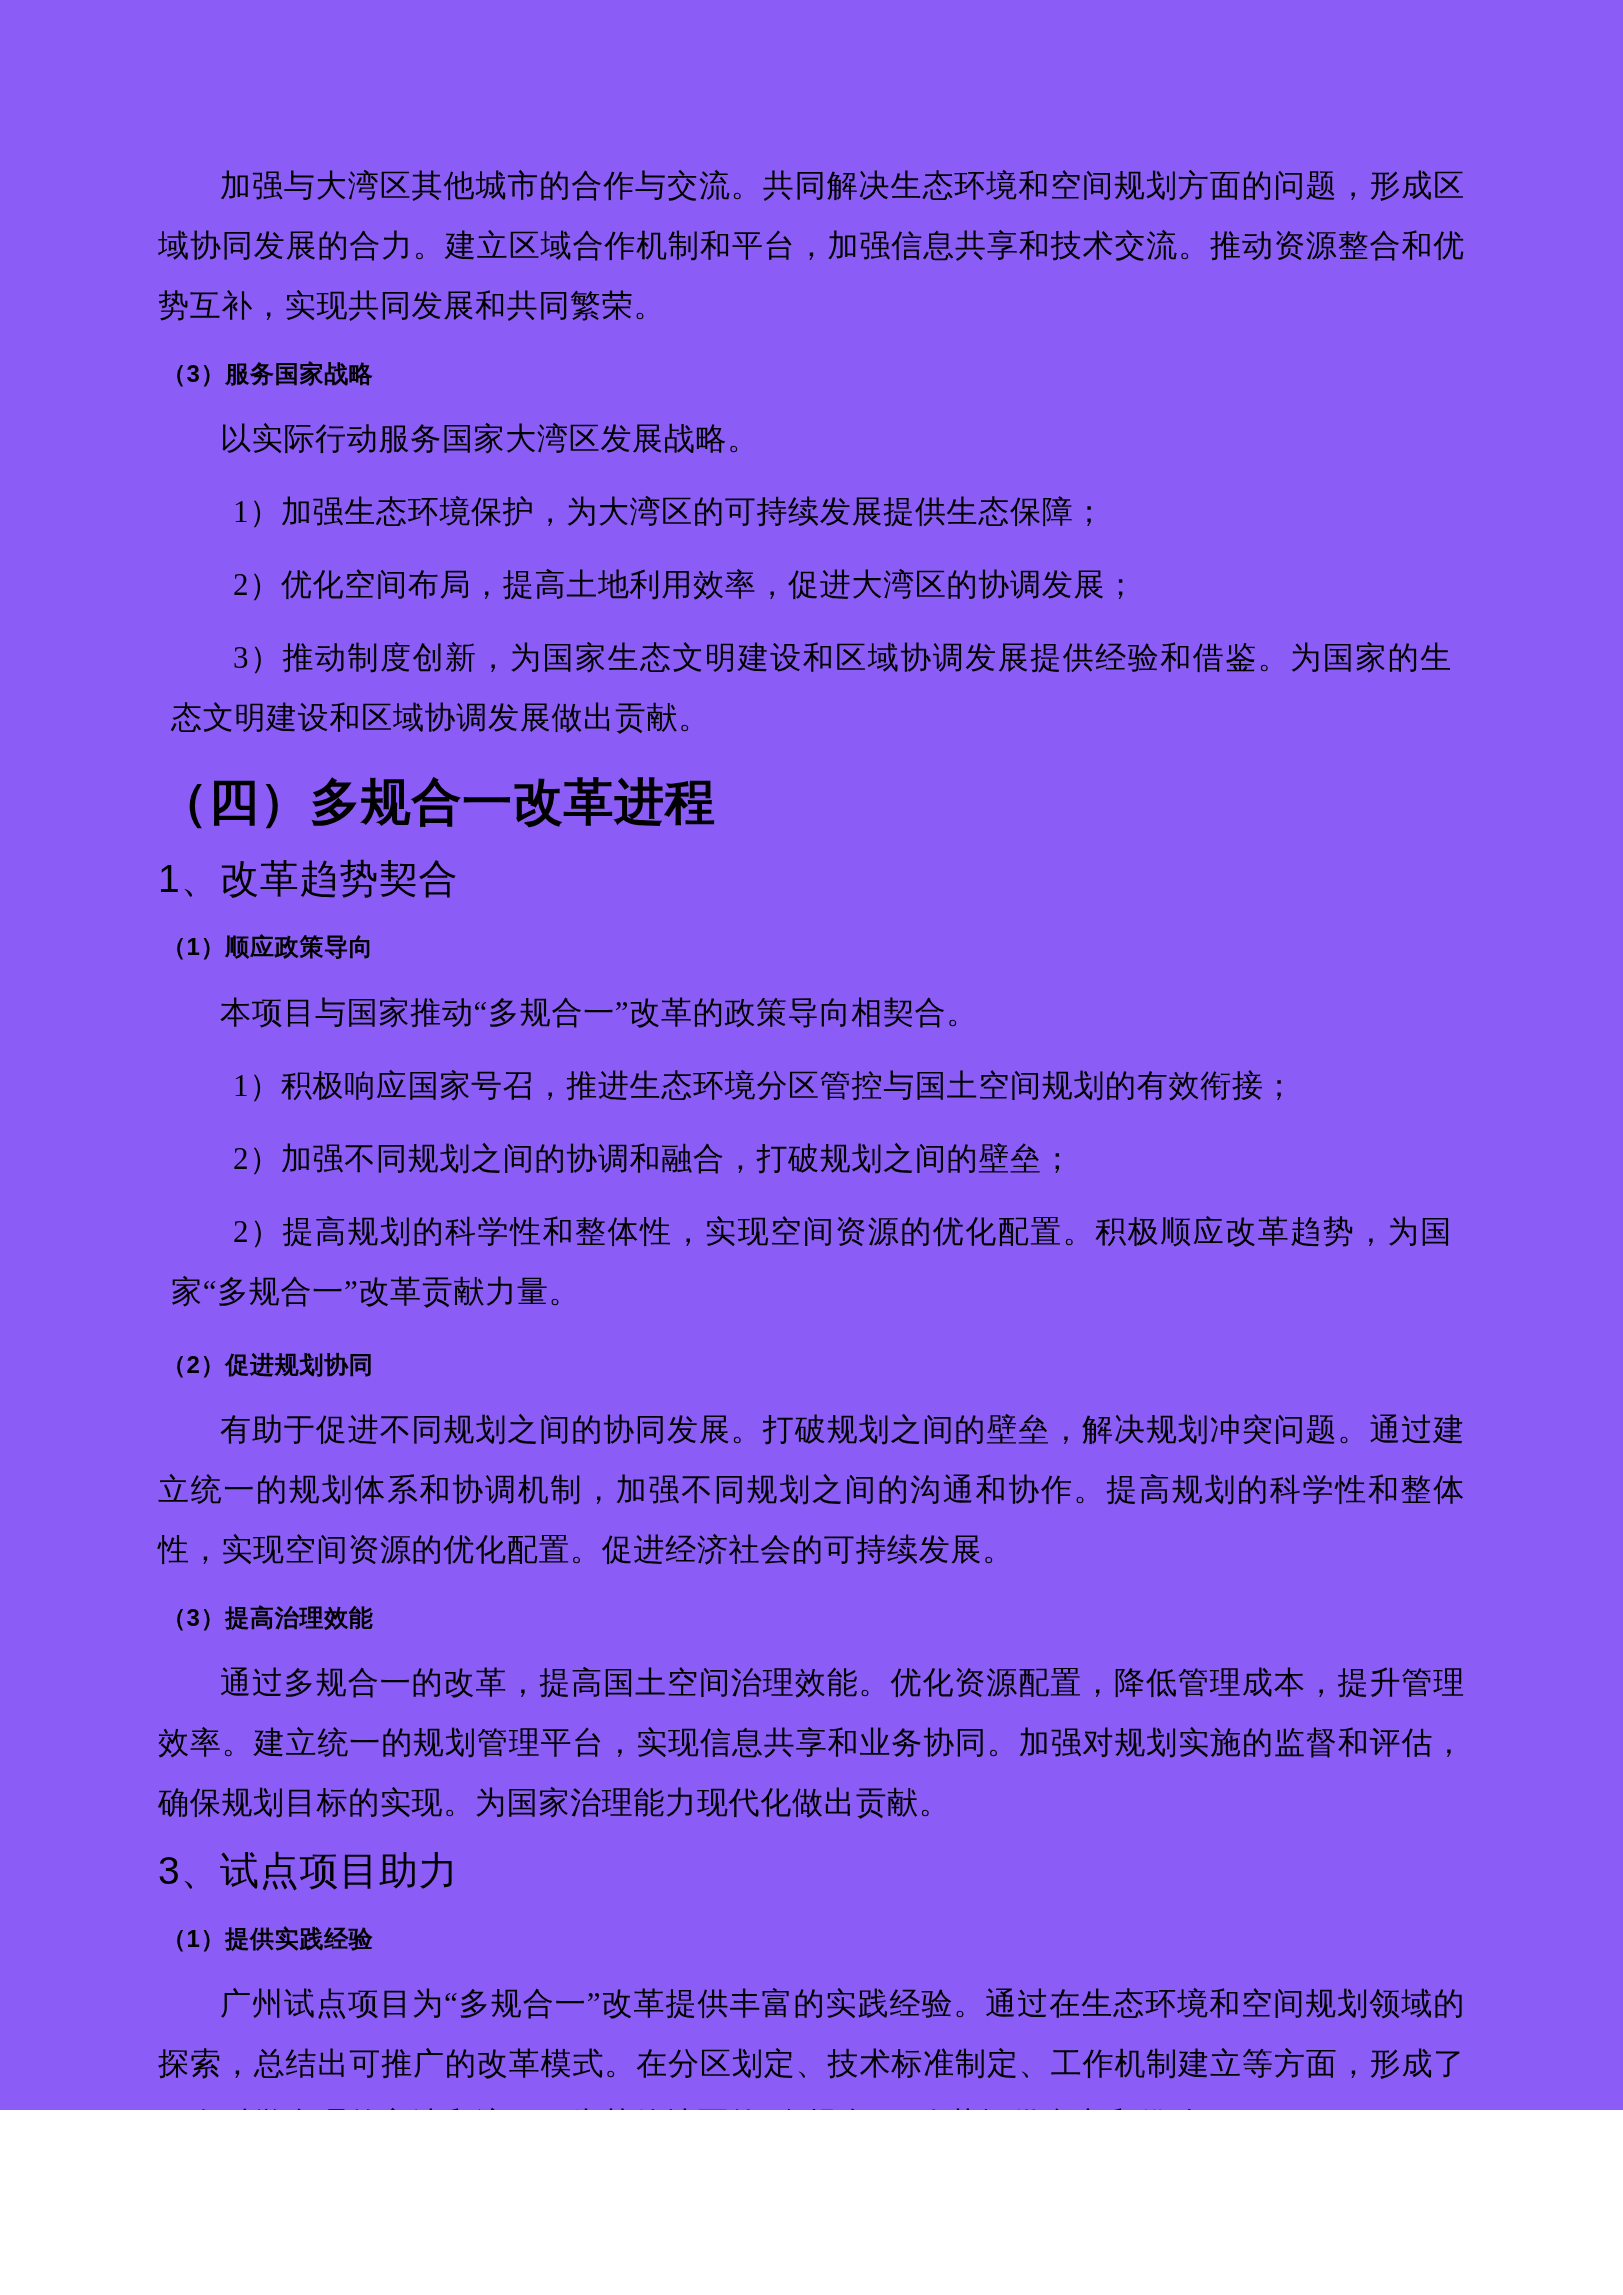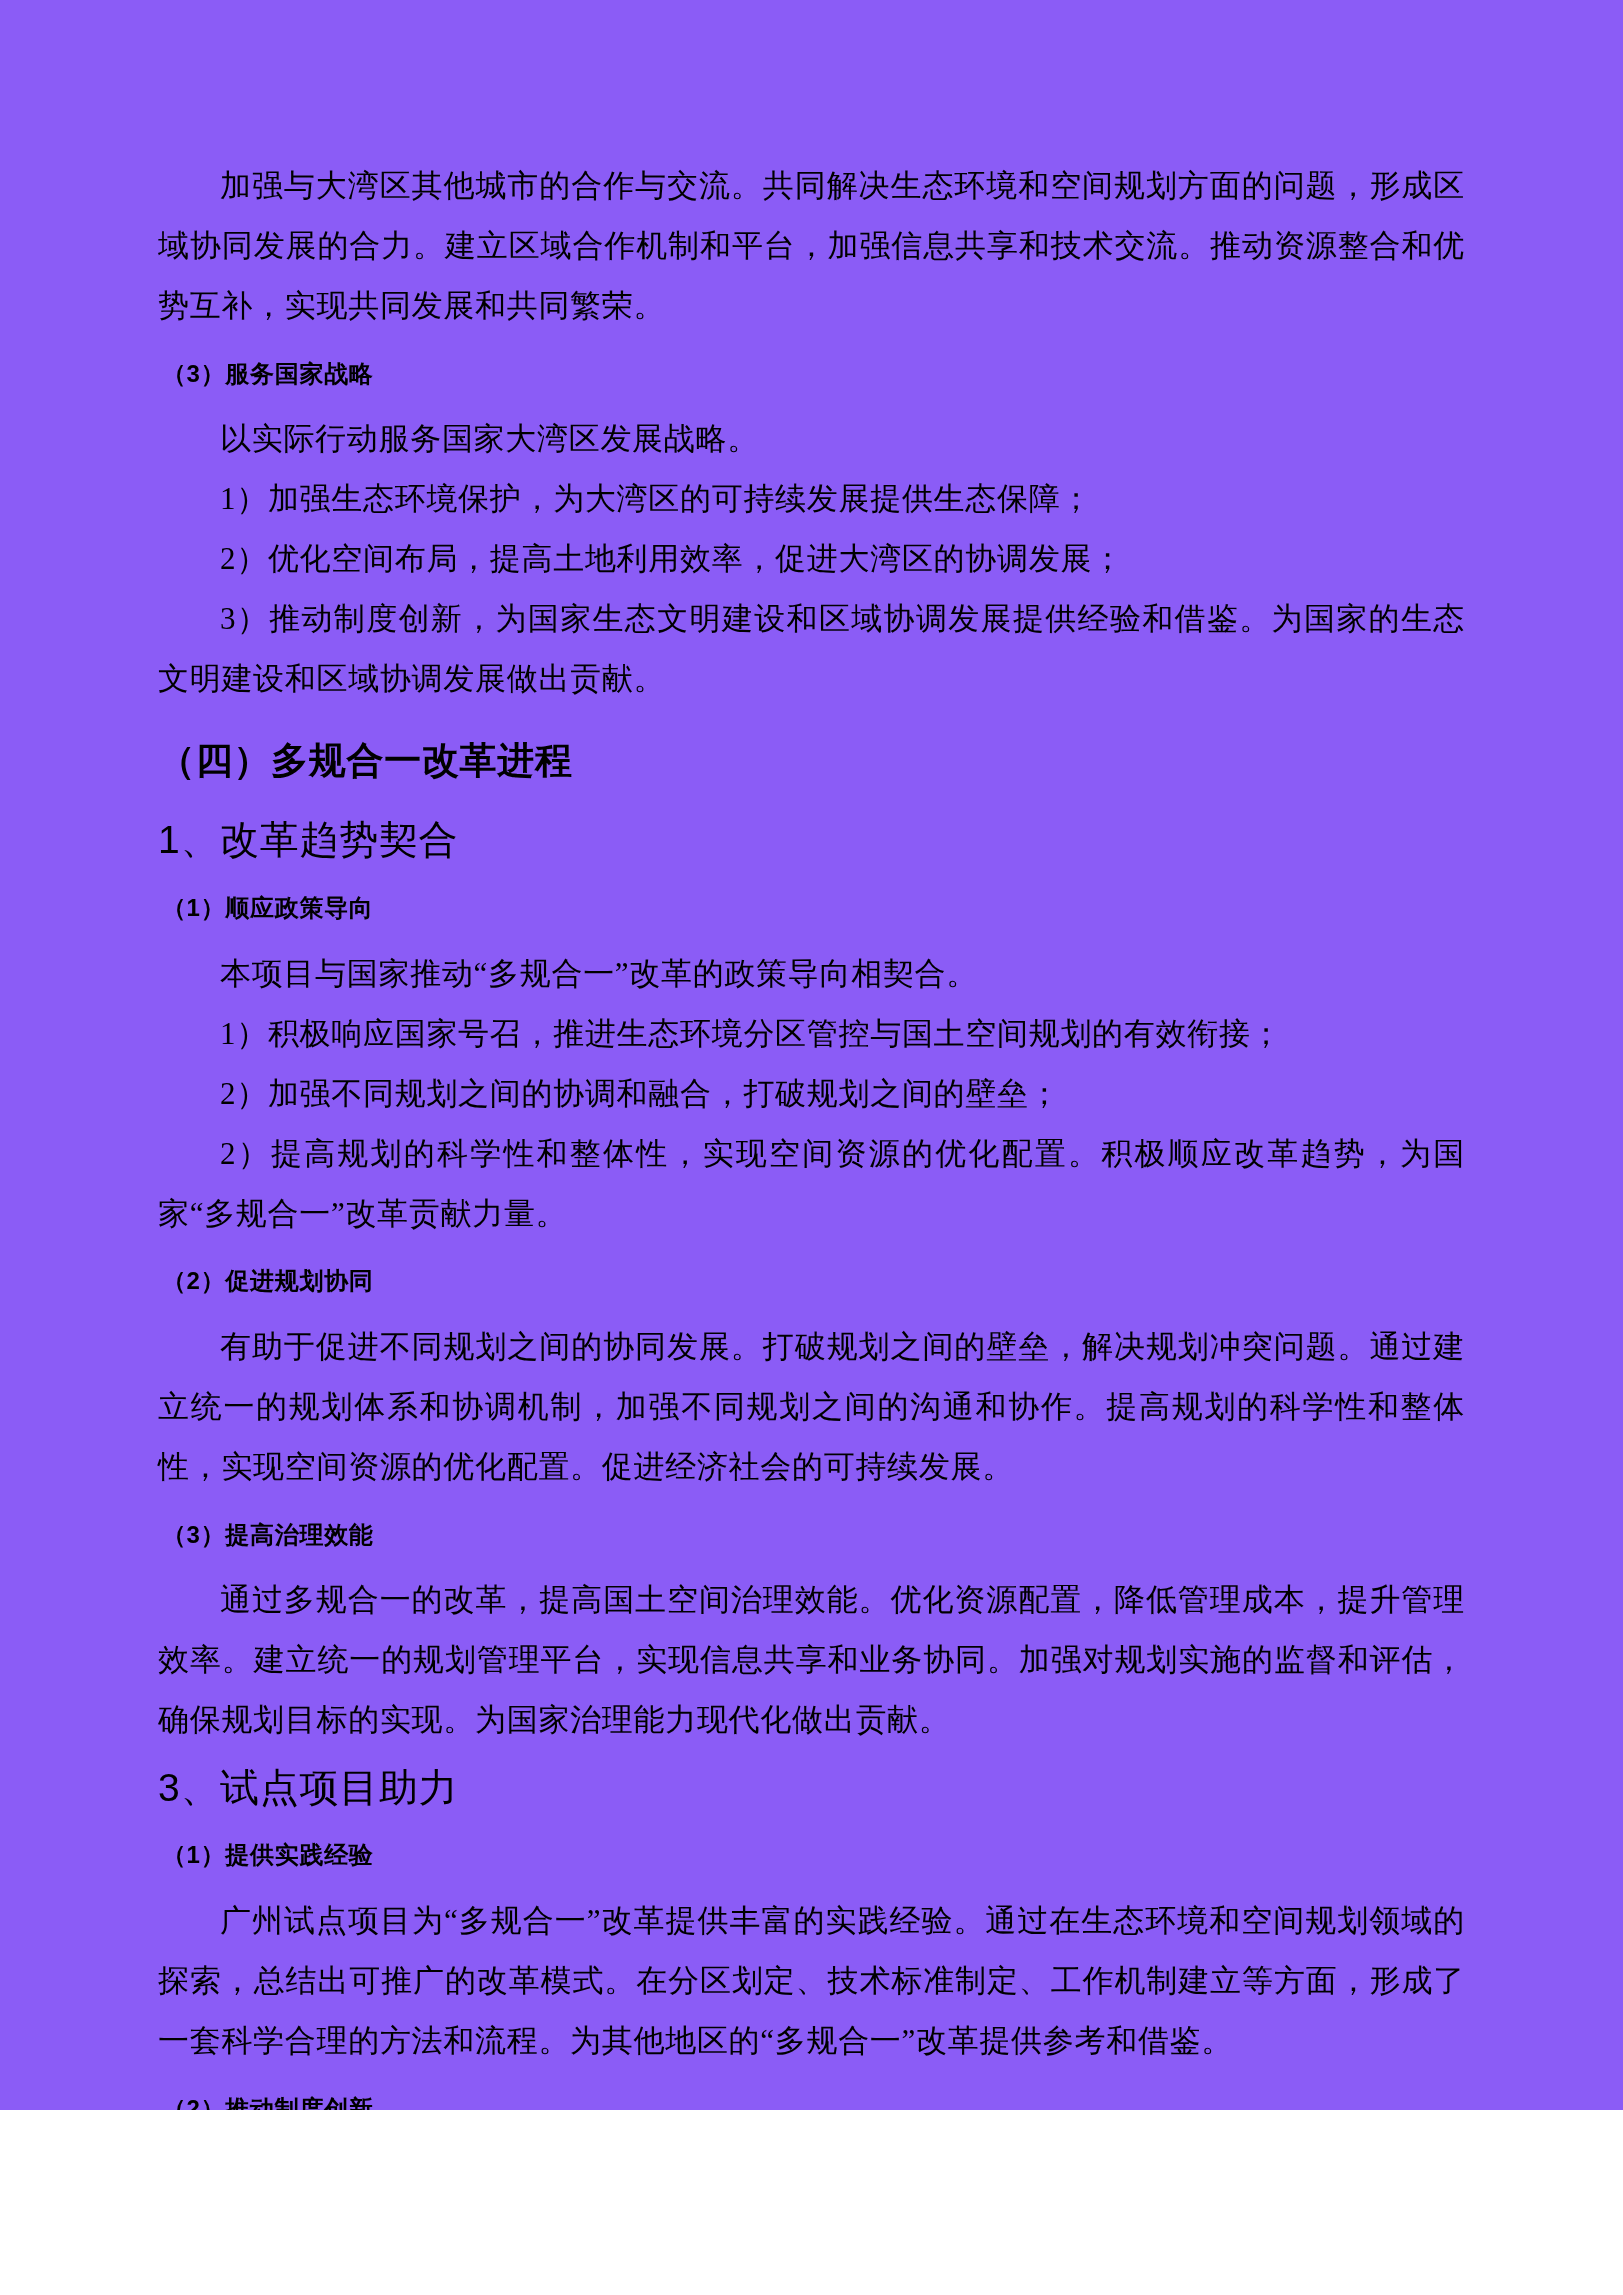--- a/index.html
+++ b/index.html
@@ -27,29 +27,29 @@
     line-height: 60px;
     margin: 0;
     text-align: justify;
     text-indent: 62px;
     letter-spacing: 0.7px;
     word-break: break-all;
   }
   .numbered {
     font-size: 31px;
     line-height: 60px;
-    margin: 0;
+    margin: 13px;
     text-align: justify;
     text-indent: 62px;
     letter-spacing: 0.7px;
     word-break: break-all;
   }
   .h1 {
-    font-family: Liberation Mono, monospace;
-    font-size: 37px;
+    font-family: Liberation Sans, sans-serif;
+    font-size: 50px;
     line-height: 65px;
     font-weight: bold;
     margin: 22px 0 14.4px 0;
     letter-spacing: 0.7px;
   }
   .h2 {
     font-family: "Liberation Sans", "DejaVu Sans", sans-serif;
     font-size: 39px;
     line-height: 60px;
     font-weight: normal;

